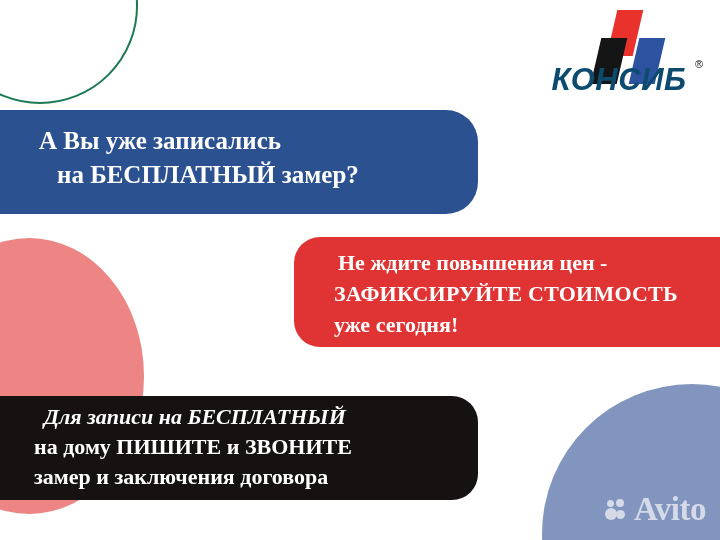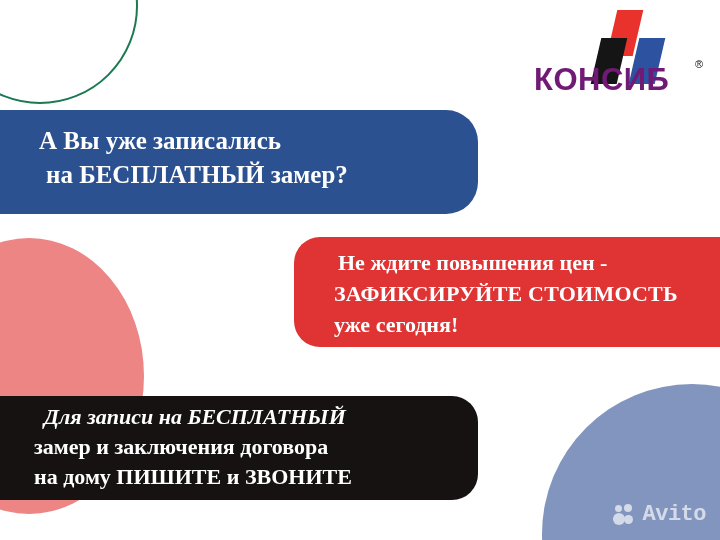--- a/index.html
+++ b/index.html
@@ -68,27 +68,28 @@
   }
   #mark-red   { left: 78px;  top: 2px;  background: #E8322B; }
   #mark-black { left: 62px;  top: 30px; background: #151515; }
   #mark-blue  { left: 100px; top: 30px; background: #2C52A0; }
 
   #logo-wordmark {
     position: absolute;
     left: 0;
     top: 54px;
     width: 170px;
-    text-align: left;
+    text-align: center;
     font-family: "Liberation Sans", sans-serif;
     font-weight: bold;
     font-size: 31px;
     letter-spacing: 0.5px;
-    color: #701a75;
+    color: #0c4a6e;
     white-space: nowrap;
+    font-style: italic;
   }
   #logo-reg {
     position: absolute;
     right: 1px;
     top: 50px;
     font-family: "Liberation Sans", sans-serif;
     font-size: 11px;
     color: #111111;
   }
 
@@ -107,21 +108,21 @@
     left: -40px;
     top: 110px;
     width: 518px;
     height: 104px;
     background: #2B5190;
     border-radius: 0 32px 32px 0;
     padding: 14px 0 0 78px;
     font-size: 25px;
   }
   #banner-blue .ln:first-child { margin-left: 1px; }
-  #banner-blue .ln:last-child  { margin-left: 8px; }
+  #banner-blue .ln:last-child  { margin-left: 19px; }
 
   #banner-red {
     left: 294px;
     top: 237px;
     width: 466px;
     height: 110px;
     background: #E03434;
     border-radius: 26px 0 0 26px;
     padding: 10px 0 0 40px;
     font-size: 22px;
@@ -165,22 +166,22 @@
     position: absolute;
     border-radius: 50%;
     background: #e9ecf3;
     display: block;
   }
   .d1 { left: 0px;  top: 9px;  width: 12px; height: 12px; }
   .d2 { left: 11px; top: 0px;  width: 8px;  height: 8px; }
   .d3 { left: 11px; top: 11px; width: 9px;  height: 9px; }
   .d4 { left: 2px;  top: 1px;  width: 7px;  height: 7px; }
   #avito-word {
-    font-family: Liberation Mono, monospace;
-    font-size: 22px;
+    font-family: Liberation Serif, serif;
+    font-size: 33px;
     font-weight: bold;
     color: #e9ecf3;
     letter-spacing: -0.5px;
     line-height: 1;
   }
 </style>
 </head>
 <body>
 
 <div id="poster">
@@ -205,22 +206,22 @@
   </div>
 
   <div class="banner" id="banner-red">
     <span class="ln">Не ждите повышения цен -</span>
     <span class="ln cap">ЗАФИКСИРУЙТЕ СТОИМОСТЬ</span>
     <span class="ln">уже сегодня!</span>
   </div>
 
   <div class="banner" id="banner-black">
     <span class="ln">Для записи на БЕСПЛАТНЫЙ</span>
+    <span class="ln">на дому ПИШИТЕ и ЗВОНИТЕ</span>
     <span class="ln">замер и заключения договора</span>
-    <span class="ln">на дому ПИШИТЕ и ЗВОНИТЕ</span>
   </div>
 
   <div id="avito">
     <span id="avito-dots">
       <i class="d1"></i>
         <i class="d2"></i>
         <i class="d3"></i>
         <i class="d4"></i>
     </span>
     <span id="avito-word">Avito</span>

